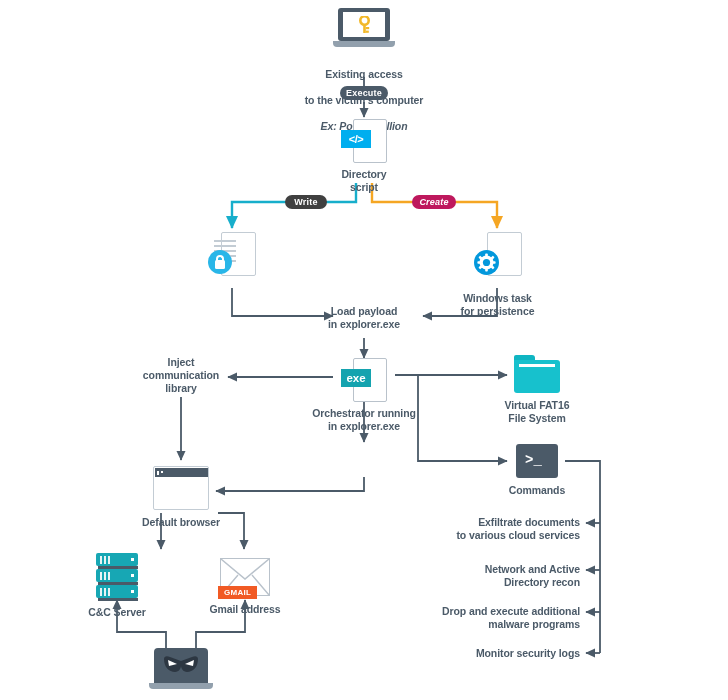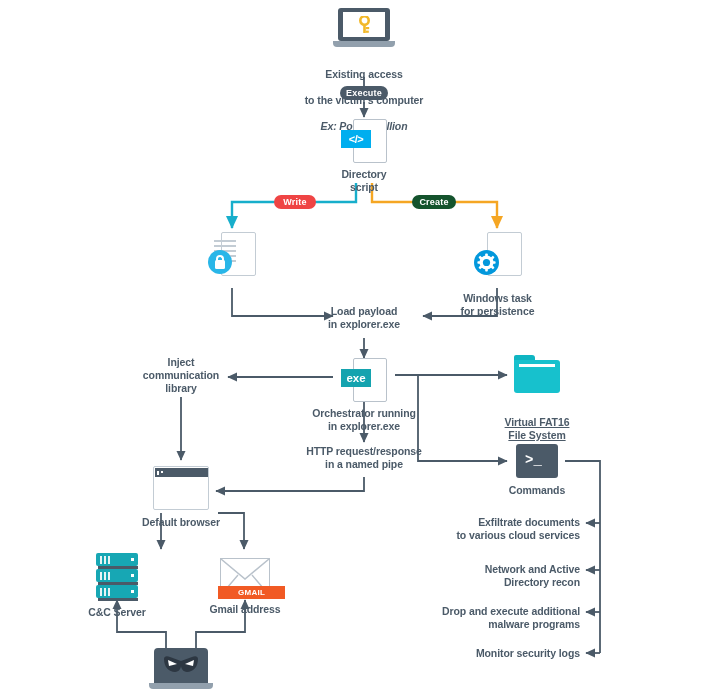--- a/index.html
+++ b/index.html
@@ -192,21 +192,21 @@
 
   
   .env { width: 50px; height: 38px; position: relative; }
   .env .box {
     position: absolute; inset: 0; border: 1.5px solid #b9c2cb;
     background: #ffffff;
   }
   .env .gmail {
     position: absolute; left: -2px; bottom: -3px;
     background: #F15A24; color: #ffffff; font-size: 8px; font-weight: bold;
-    padding: 2px 20px; letter-spacing: 0.3px; line-height: 9px;
+    padding: 2px 6px; letter-spacing: 0.3px; line-height: 9px;
   }
 
   
   .oplap { width: 64px; height: 44px; position: relative; }
   .oplap .lid {
     position: absolute; left: 5px; top: 0; width: 54px; height: 35px;
     background: #4b5a68; border-radius: 4px 4px 0 0;
   }
   .oplap .base {
     position: absolute; left: 0; top: 35px; width: 64px; height: 6px;
@@ -274,22 +274,22 @@
     <g stroke="#17AECB" stroke-width="2.4" fill="none">
       <path d="M356,183 L356,202 L232,202 L232,228" marker-end="url(#ah-cyan)"></path>
     </g>
 
     <g stroke="#F5A623" stroke-width="2.4" fill="none">
       <path d="M372,183 L372,202 L497,202 L497,228" marker-end="url(#ah-amber)"></path>
     </g>
   </svg>
 
   <div class="badge" style="left:340px; top:86px; width:48px; background:#4b5a68;">Execute</div>
-  <div class="badge" style="left:274px; top:195px; width:42px; background:#ef4444;">Write</div>
-  <div class="badge" style="left:412px; top:195px; width:44px; background:#14532d;">Create</div>
+  <div class="badge" style="left:285px; top:195px; width:42px; background:#404040;">Write</div>
+  <div class="badge" style="left:412px; top:195px; width:44px; background:#be185d;font-style:italic;">Create</div>
 
   <div class="node" style="left:274px; top:8px; width:180px;">
     <div class="ico laptop">
       <div class="lid"></div>
       <div class="scr"></div>
       <div class="base"></div>
       <svg class="key" viewBox="0 0 13 17">
         <circle cx="6.5" cy="4.5" r="4.2" fill="none" stroke="#F2B829" stroke-width="2.6"></circle>
         <rect x="5.2" y="8" width="2.6" height="9" fill="#F2B829"></rect>
         <rect x="7.8" y="11" width="3.4" height="2.2" fill="#F2B829"></rect>
@@ -365,32 +365,28 @@
     <div class="lbl" style="margin-top:5px;">Orchestrator running
 in explorer.exe</div>
   </div>
 
   <div class="node" style="left:121px; top:356px; width:120px;">
     <div class="lbl">Inject
 communication
 library</div>
   </div>
 
-  <div class="node" style="left:289px; top:445px; width:150px;">
-    <div class="lbl">HTTP request/response
-in a named pipe</div>
-  </div>
 
   <div class="node" style="left:467px; top:355px; width:140px;">
     <div class="ico folder">
       <div class="tab"></div>
       <div class="body"></div>
       <div class="slit"></div>
     </div>
-    <div class="lbl" style="margin-top:23px;text-decoration:underline;">Virtual FAT16
+    <div class="lbl" style="margin-top:6px;">Virtual FAT16
 File System</div>
   </div>
 
   <div class="node" style="left:472px; top:444px; width:130px;">
     <div class="ico term">
       <div class="pr">&gt;_</div>
     </div>
     <div class="lbl" style="margin-top:6px;">Commands</div>
   </div>
 

